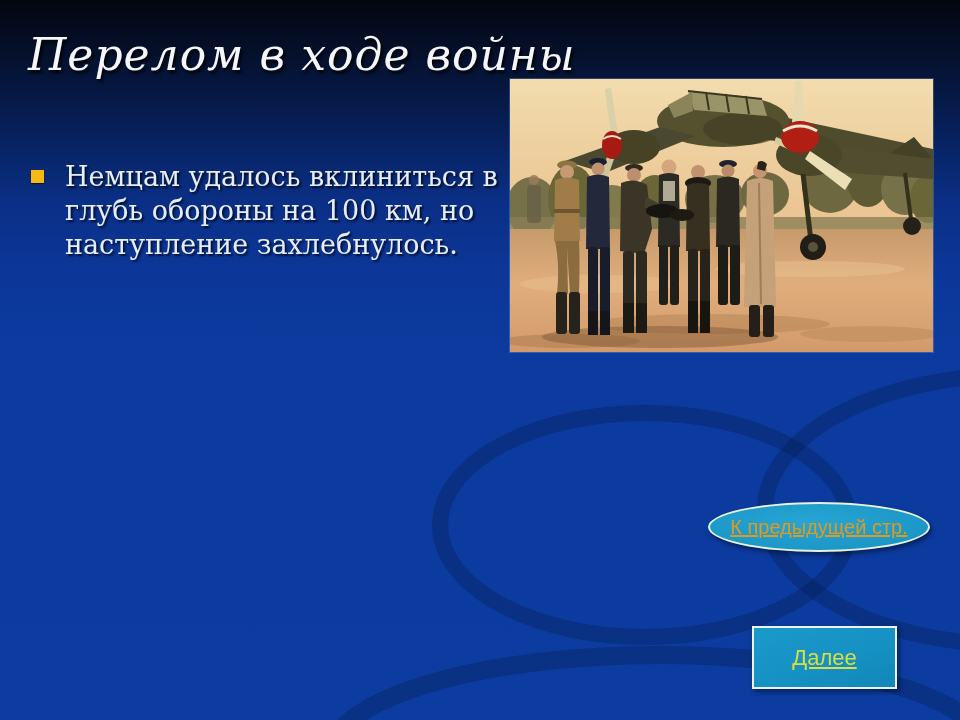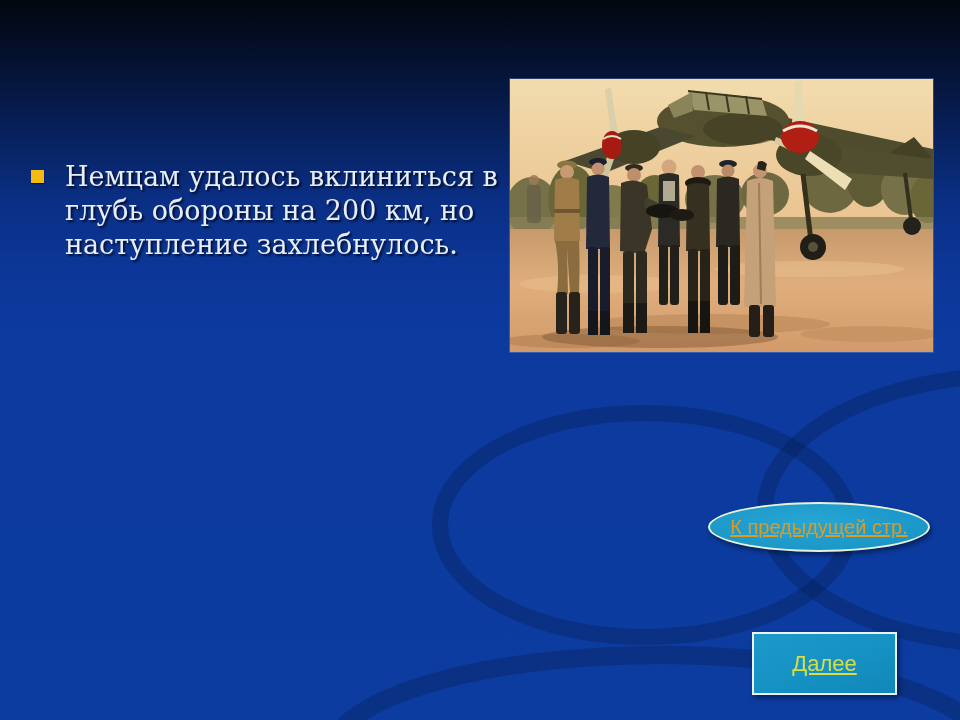--- a/index.html
+++ b/index.html
@@ -64,21 +64,20 @@
     text-decoration:underline;
   }
   .nav-next{
     position:absolute;left:752px;top:626px;width:145px;height:63px;
     background:linear-gradient(160deg,#1b9aca 0%, var(--button-fill,#1590c2) 60%, #1187b8 100%);
     border:2px solid #eaf4f8;
     box-sizing:border-box;
     display:flex;align-items:center;justify-content:center;
     text-decoration:none;cursor:pointer;
     box-shadow:2px 3px 5px rgba(0,0,10,0.45);
-    margin-top:6px;
   }
   .nav-next span{
     font-family:"Liberation Sans", sans-serif;
     font-size:22px;
     color:var(--next-link-color,#d9de41);
     text-decoration:underline;
   }
 </style>
 </head>
 <body>
@@ -86,25 +85,26 @@
 <div class="slide">
 
   <svg class="bg-swooshes" viewBox="0 0 960 720" xmlns="http://www.w3.org/2000/svg">
     <g fill="none" stroke="#062058" stroke-opacity="0.38">
       <ellipse cx="645" cy="525" rx="205" ry="112" stroke-width="16"></ellipse>
       <ellipse cx="1015" cy="510" rx="250" ry="135" stroke-width="16"></ellipse>
       <ellipse cx="660" cy="755" rx="330" ry="100" stroke-width="18"></ellipse>
     </g>
   </svg>
 
+  <h1 class="title">Перелом в ходе войны</h1>
 
   <ul class="bullets">
     <li class="bullet">
       <span class="bullet-marker"></span>
-      <span class="bullet-text">Немцам удалось вклиниться в глубь обороны на 200 км, но наступление захлебнулось.</span>
+      <span class="bullet-text">Немцам удалось вклиниться в глубь обороны на 100 км, но наступление захлебнулось.</span>
     </li>
   </ul>
 
   <figure class="photo" title="Group of Soviet airmen and officers standing beside a twin-engine Pe-2 bomber with red propeller spinners on a sandy airfield">
     <svg viewBox="0 0 423 273" xmlns="http://www.w3.org/2000/svg" preserveAspectRatio="none">
       <defs>
         <linearGradient id="sky" x1="0" y1="0" x2="0" y2="1">
           <stop offset="0" stop-color="#f2dcae"></stop>
           <stop offset="0.7" stop-color="#ecc896"></stop>
           <stop offset="1" stop-color="#e9c090"></stop>

